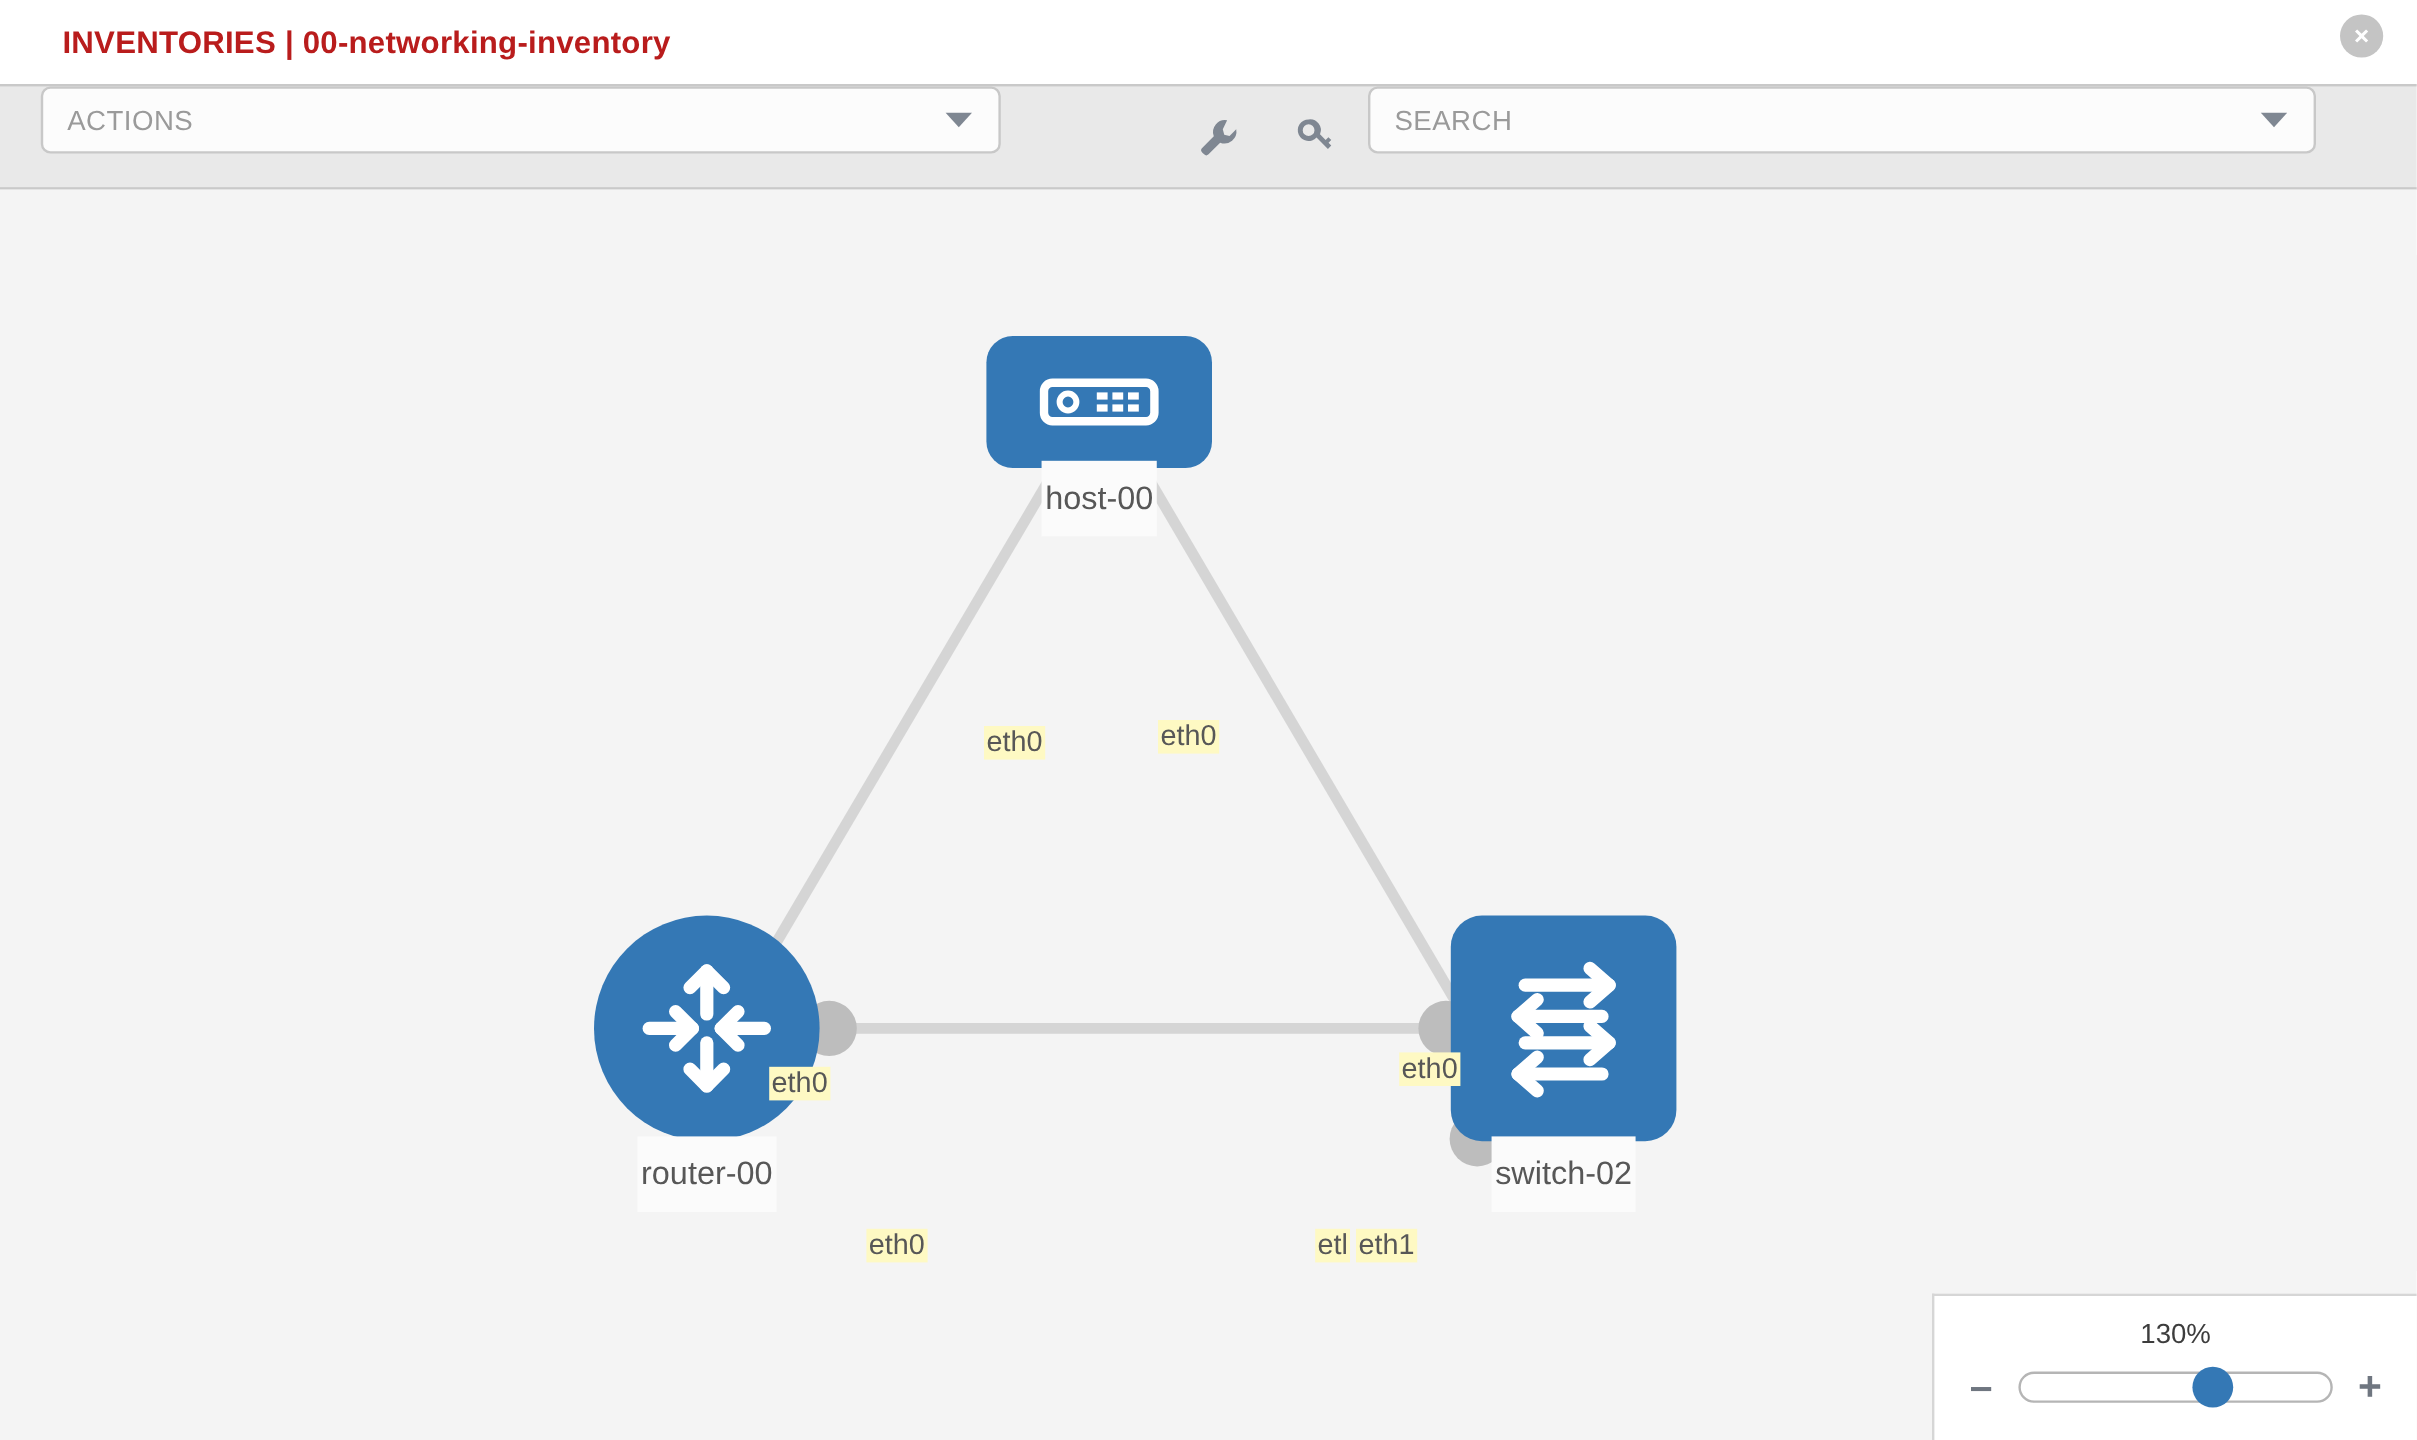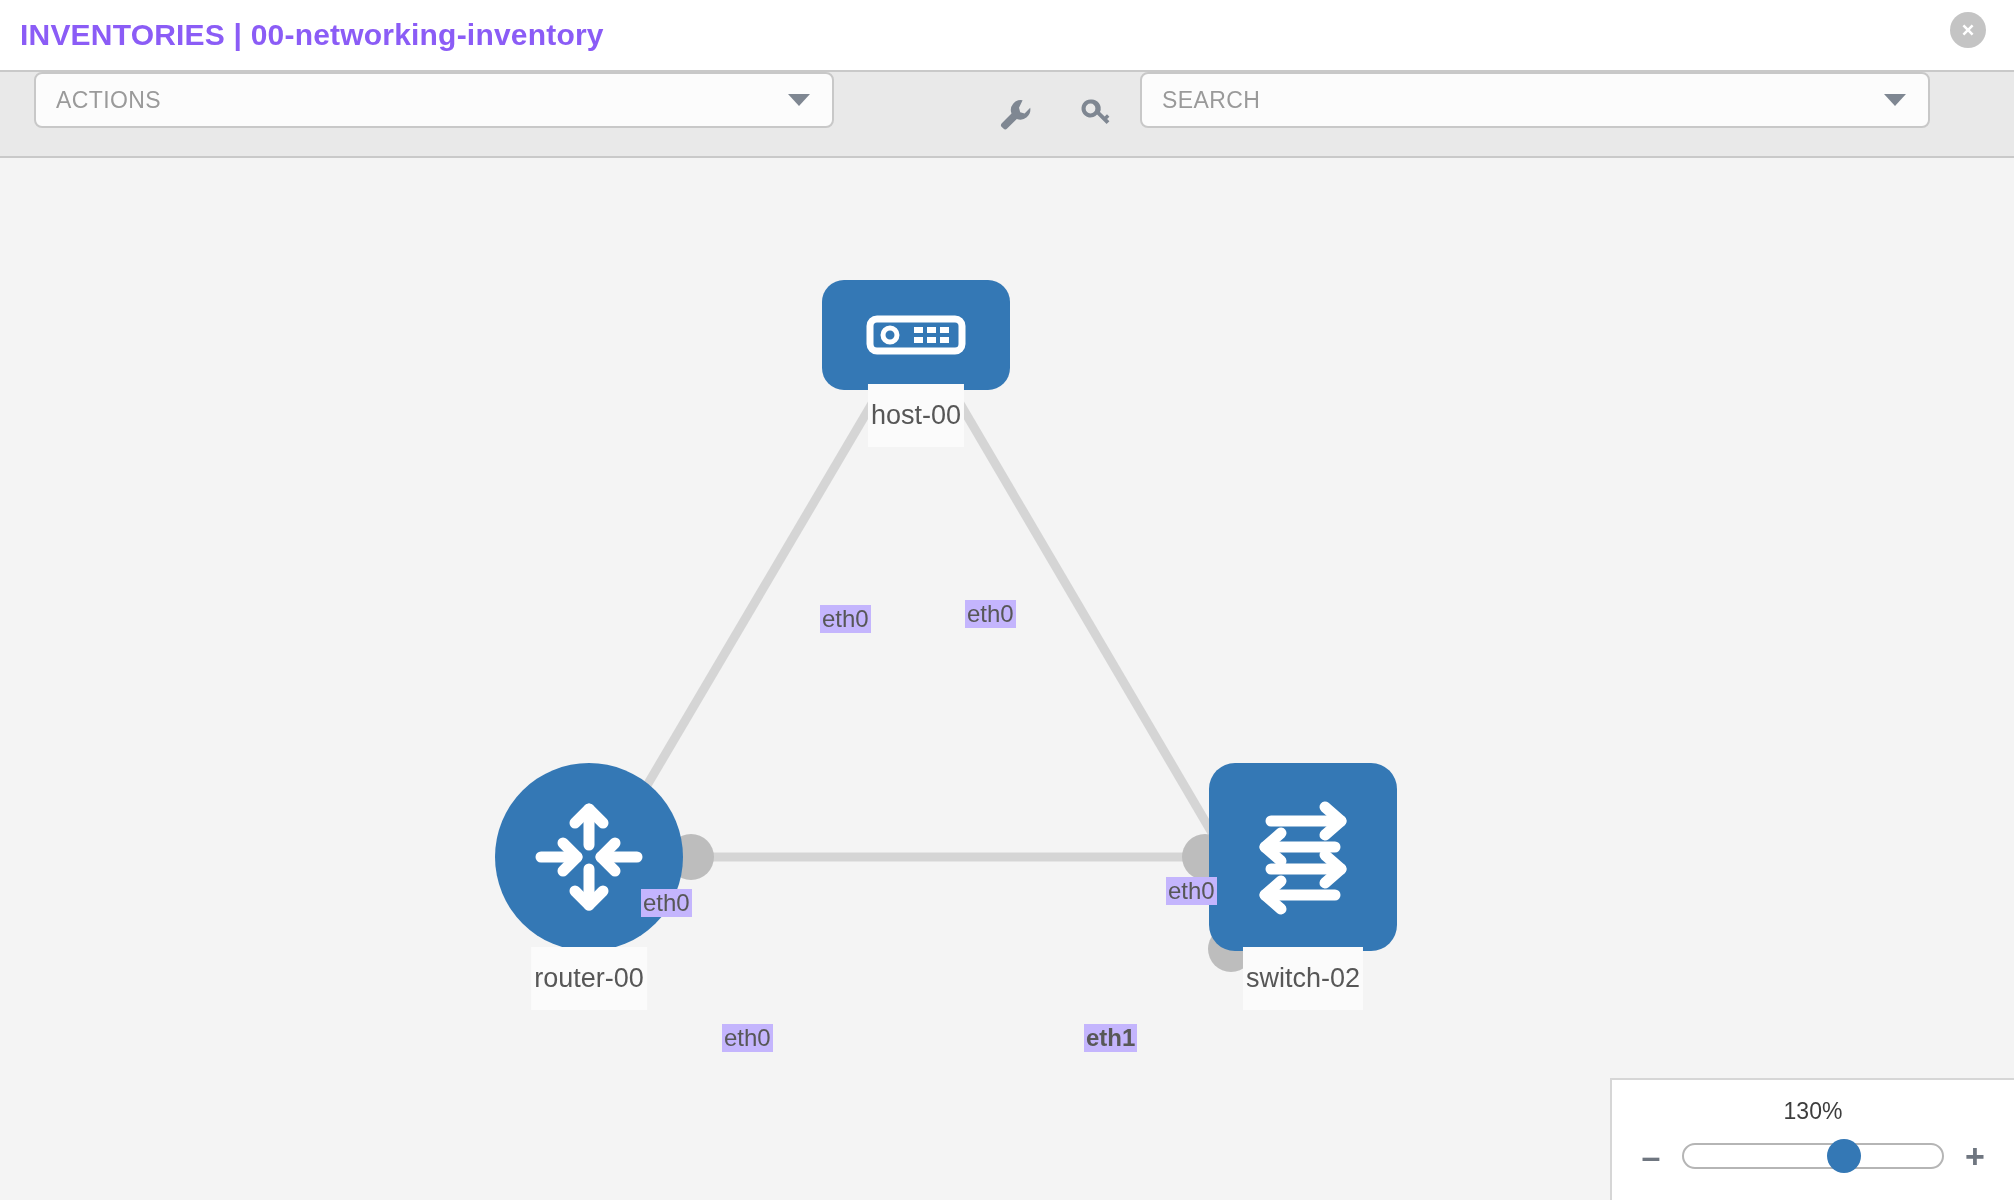--- a/index.html
+++ b/index.html
@@ -22,24 +22,24 @@
   
   .header {
     position: absolute;
     left: 0; top: 0;
     width: 2014px; height: 70px;
     background: #ffffff;
     display: flex;
     align-items: center;
   }
   .page-title {
-    margin-left: 20px;
-    font-size: 30px;
+    margin-left: 52px;
+    font-size: 26px;
     font-weight: bold;
-    color: #8b5cf6;
+    color: #b91c1c;
     letter-spacing: 0.2px;
     white-space: nowrap;
   }
   .close-btn {
     position: absolute;
     right: 28px; top: 12px;
     width: 36px; height: 36px;
     border-radius: 50%;
     background: #c4c4c4;
     display: flex;
@@ -158,21 +158,21 @@
     background: #bdbdbd;
     border-radius: 50%;
     width: 46px; height: 46px;
   }
 
   
   .port-label {
     position: absolute;
     font-size: 24px;
     color: #575757;
-    background: #c4b5fd;
+    background: #fef9c3;
     padding: 0 2px;
     white-space: nowrap;
   }
 
   
   .zoom-widget {
     position: absolute;
     right: 0; bottom: 0;
     width: 404px; height: 122px;
     background: #ffffff;
@@ -329,21 +329,21 @@
       </div>
       <div class="node-label">switch-02</div>
     </div>
 
     <div class="port-label" style="left:820px; top:447px;">eth0</div>
     <div class="port-label" style="left:965px; top:442px;">eth0</div>
     <div class="port-label" style="left:641px; top:731px;">eth0</div>
     <div class="port-label" style="left:1166px; top:719px;">eth0</div>
     <div class="port-label" style="left:722px; top:866px;">eth0</div>
     <div class="port-label" style="left:1096px; top:866px;">etl</div>
-    <div class="port-label" style="left:1084px; top:866px;font-weight:bold;">eth1</div>
+    <div class="port-label" style="left:1130px; top:866px;">eth1</div>
 
   </div>
 
   <div class="zoom-widget">
     <div class="zoom-value">130%</div>
     <div class="zoom-row">
       <div class="zoom-btn">–</div>
       <div class="zoom-track">
         <div class="zoom-thumb" id="zoom-thumb" style="left: 62%;"></div>
       </div>

